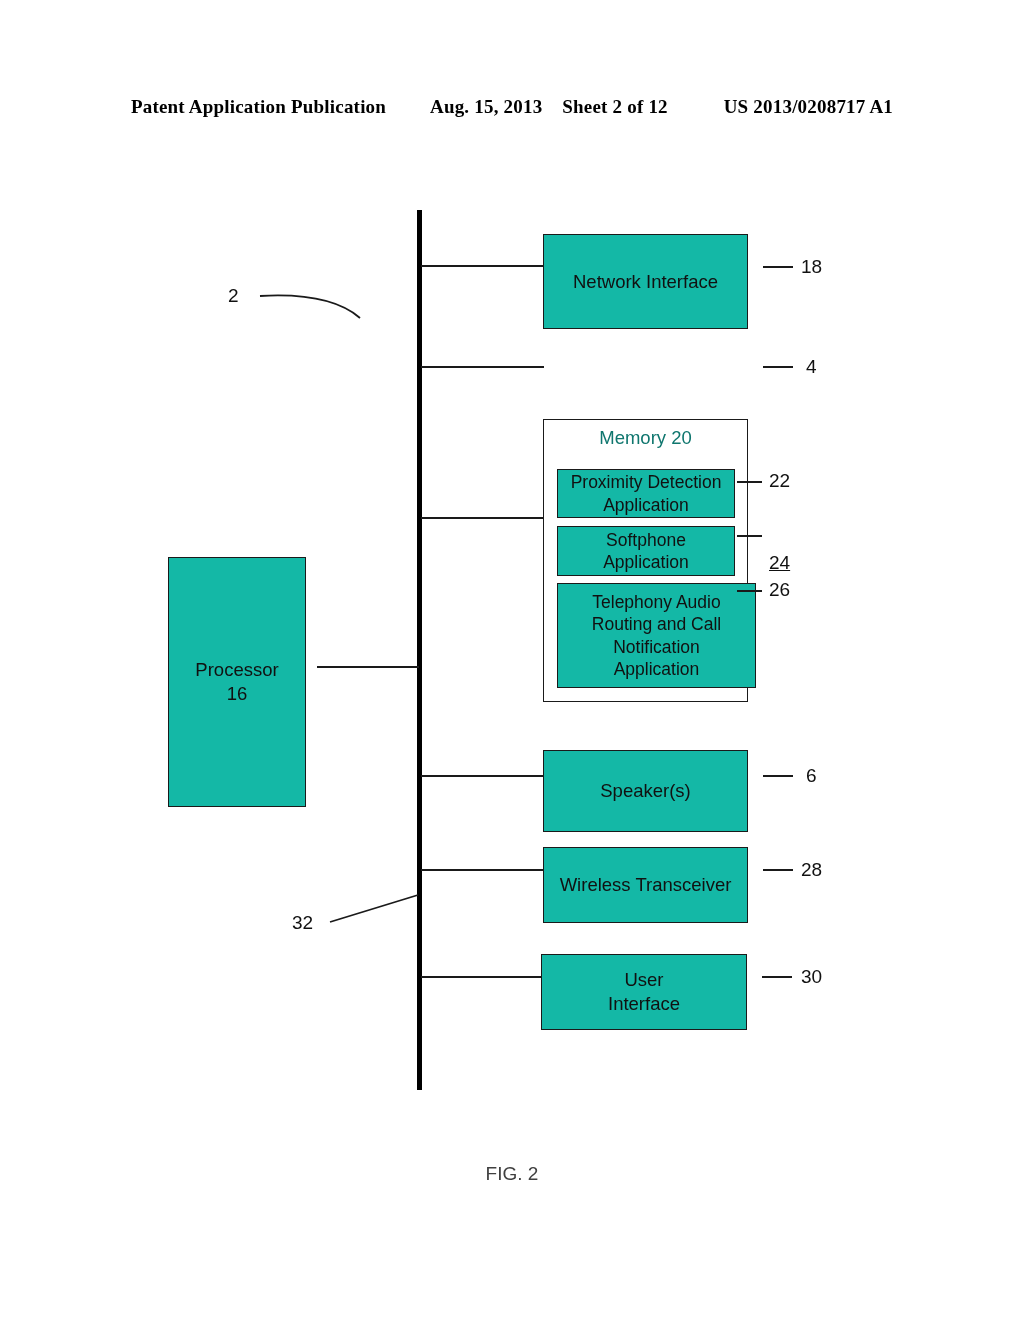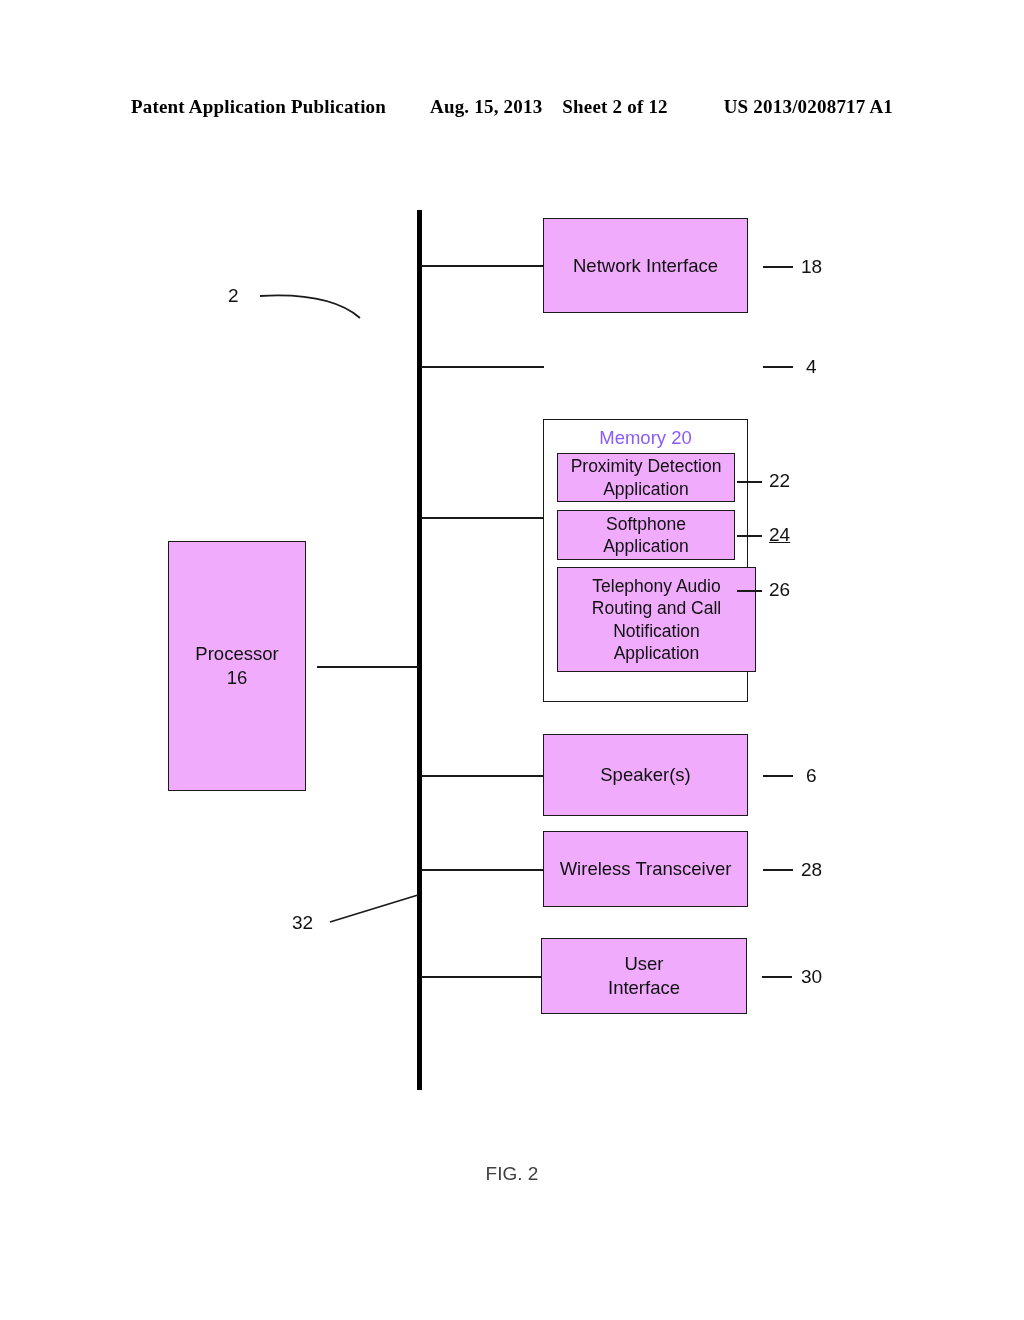--- a/index.html
+++ b/index.html
@@ -33,48 +33,49 @@
   }
   .pat-header span { display: inline-block; }
   .hdr-gap-a { width: 34px; }
   .hdr-gap-b { width: 10px; }
   .hdr-gap-c { width: 46px; }
 
   
   .fbox {
     position: absolute;
     border: 1.6px solid #1a1a1a;
-    background: #f0abfc;
+    background: #14b8a6;
     box-sizing: border-box;
     display: flex;
     align-items: center;
     justify-content: center;
     text-align: center;
     font-size: 18.5px;
     line-height: 1.28;
     color: #111111;
+    margin-top: 16px;
   }
   .fbox.inner {
     border: 1.4px solid #1a1a1a;
     font-size: 17.5px;
   }
   .memwrap {
     position: absolute;
     border: 1.6px solid #1a1a1a;
     background: #ffffff;
     box-sizing: border-box;
   }
   .mem-title {
     position: absolute;
     top: 7px;
     left: 0;
     width: 100%;
     text-align: center;
     font-size: 18.5px;
-    color: #8b5cf6;
+    color: #0f766e;
   }
 
   
   .bus {
     position: absolute;
     background: #000000;
   }
   .hline {
     position: absolute;
     background: #1a1a1a;
@@ -165,21 +166,21 @@
   <div class="leader" style="left:737px; top:481px; width:25px;"></div>
   <div class="reflabel" style="left:769px; top:470px;">22</div>
 
   <div class="fbox inner" style="left:557px; top:510px; width:178px; height:50px;">
     <div>
       <div>Softphone</div>
       <div>Application</div>
     </div>
   </div>
   <div class="leader" style="left:737px; top:535px; width:25px;"></div>
-  <div class="reflabel" style="left:769px; top:524px;text-decoration:underline;">24</div>
+  <div class="reflabel" style="left:769px; top:552px;text-decoration:underline;">24</div>
 
   <div class="fbox inner" style="left:557px; top:567px; width:199px; height:105px;">
     <div>
       <div>Telephony Audio</div>
       <div>Routing and Call</div>
       <div>Notification</div>
       <div>Application</div>
     </div>
   </div>
   <div class="leader" style="left:737px; top:590px; width:25px;"></div>

